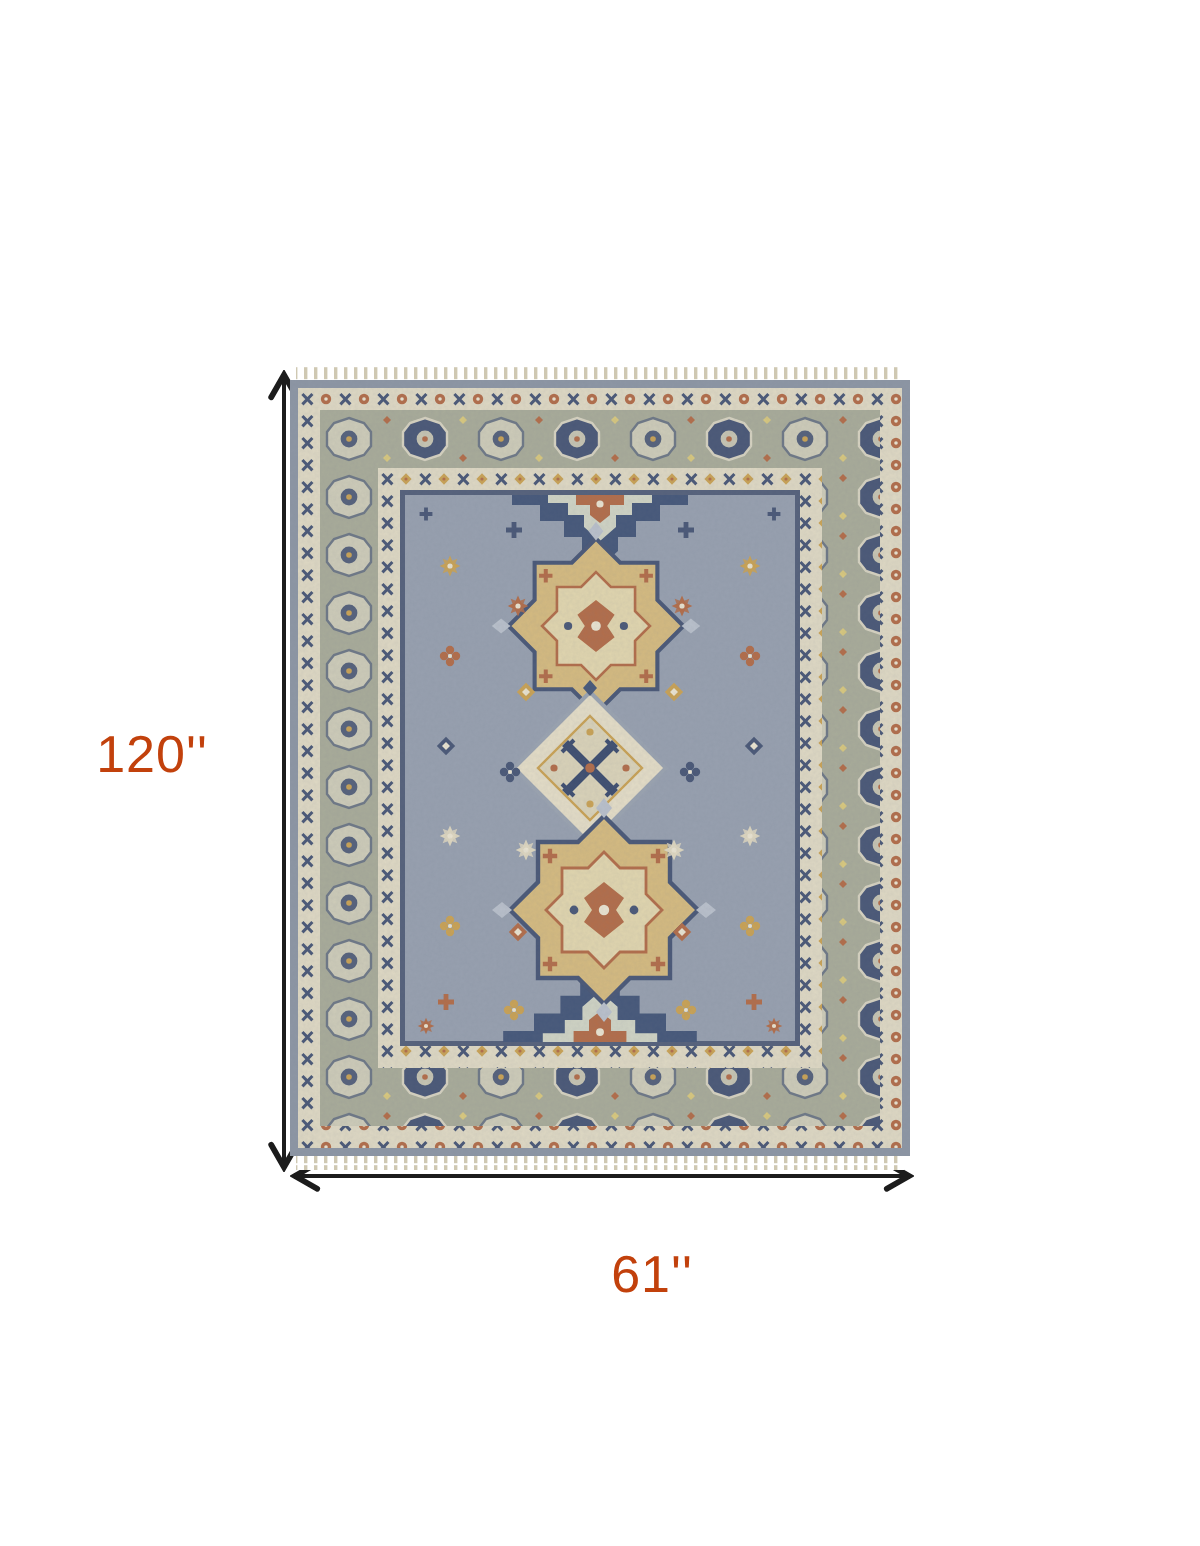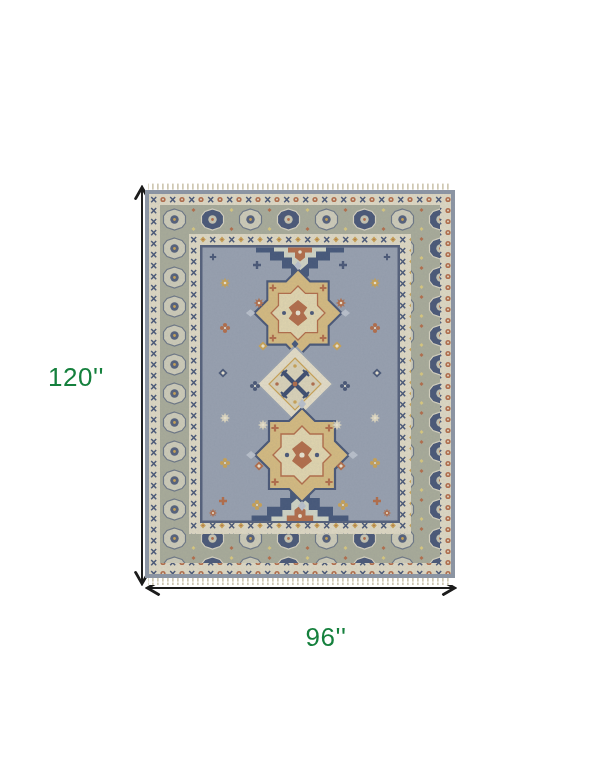--- a/index.html
+++ b/index.html
@@ -7,21 +7,21 @@
     width: 600px; height: 773px;
     background: #ffffff;
     font-family: "Liberation Sans", sans-serif;
     overflow: hidden;
   }
   .stage { position: relative; width: 600px; height: 773px; background: #ffffff; }
   .dims { position: absolute; left: 0; top: 0; width: 600px; height: 773px; }
   .rug { position: absolute; left: 145px; top: 183px; width: 310px; height: 402px; }
   .dim-label {
     position: absolute;
-    color: #15803d;
+    color: #c2410c;
     font-size: 26px;
     line-height: 30px;
     text-align: center;
     letter-spacing: 0.5px;
     white-space: nowrap;
   }
   .h-label { left: 30px; top: 362px; width: 92px; }
   .w-label { left: 280px; top: 622px; width: 92px; }
 </style>
 </head>
@@ -33,21 +33,21 @@
     <defs>
       <marker id="ah" viewBox="0 0 10 10" refX="7.5" refY="5" markerWidth="8" markerHeight="8" orient="auto-start-reverse">
         <path d="M1.5,1 L8.5,5 L1.5,9" fill="none" stroke="#1c1c1c" stroke-width="1.8" stroke-linecap="round"></path>
       </marker>
     </defs>
     <line x1="142" y1="189" x2="142" y2="582" stroke="#1c1c1c" stroke-width="2" marker-start="url(#ah)" marker-end="url(#ah)"></line>
     <line x1="149" y1="588" x2="453" y2="588" stroke="#1c1c1c" stroke-width="2" marker-start="url(#ah)" marker-end="url(#ah)"></line>
   </svg>
 
   <div class="dim-label h-label">120''</div>
-  <div class="dim-label w-label">96''</div>
+  <div class="dim-label w-label">61''</div>
 
   <svg class="rug" viewBox="0 0 310 402" xmlns="http://www.w3.org/2000/svg">
     <defs>
       <pattern id="pFringe" width="5" height="7" patternUnits="userSpaceOnUse">
         <rect width="5" height="7" fill="#ffffff"></rect>
         <rect x="2" y="0.6" width="1.7" height="6" fill="#cfc8b2"></rect>
       </pattern>
 
       <pattern id="pGuardA" width="19" height="11" patternUnits="userSpaceOnUse" patternTransform="translate(4,11)">
         <rect width="19" height="11" fill="#ded8c3"></rect>

